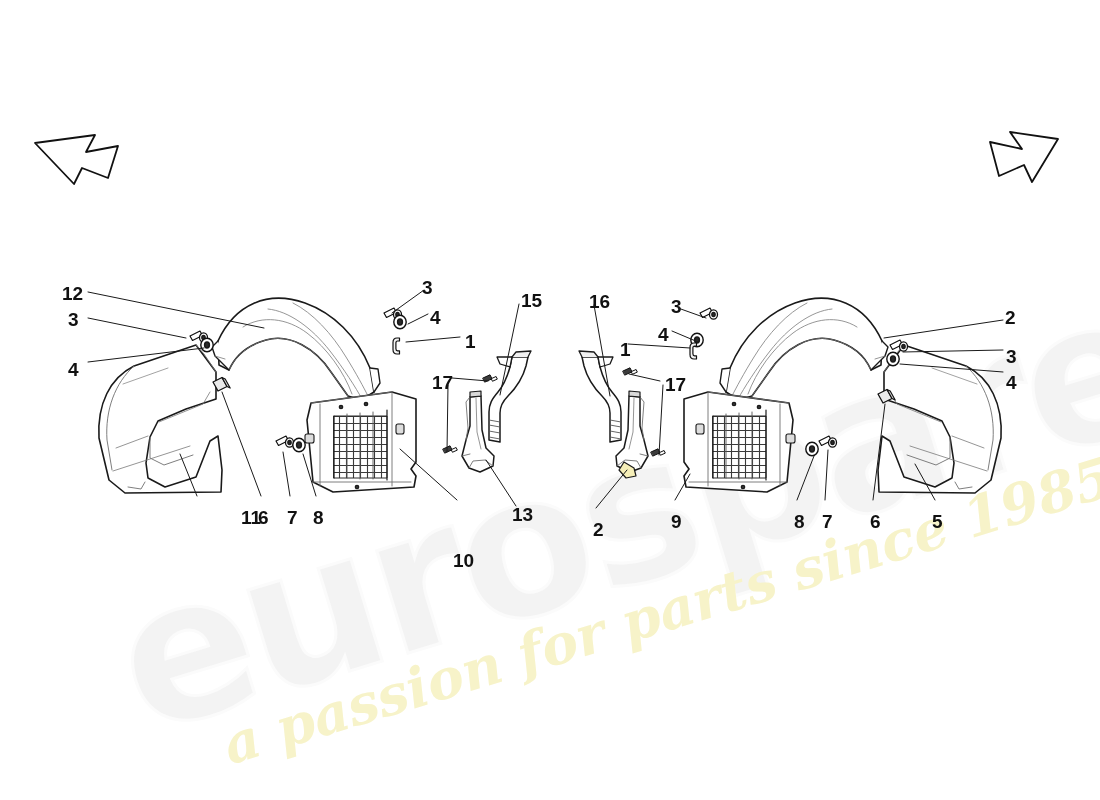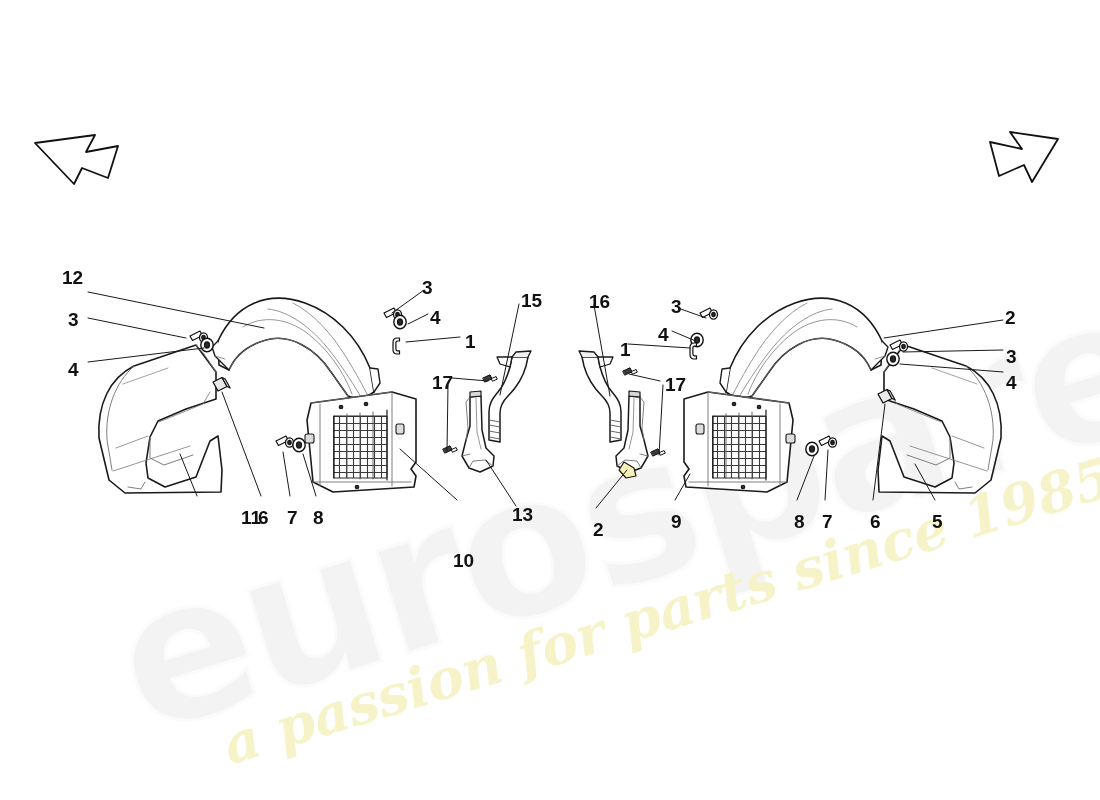--- a/index.html
+++ b/index.html
@@ -335,21 +335,21 @@
         <path d="M675 500 L690 474"></path>
         <path d="M797 500 L814 456"></path>
         <path d="M825 500 L828 450"></path>
         <path d="M873 500 L885 404"></path>
         <path d="M935 500 L915 464"></path>
       </g>
 
     </g>
   </svg>
 
-  <div class="callout" style="left:62px;  top:268px;">12</div>
+  <div class="callout" style="left:62px;  top:284px;">12</div>
   <div class="callout" style="left:68px;  top:310px;">3</div>
   <div class="callout" style="left:68px;  top:360px;">4</div>
   <div class="callout" style="left:422px; top:278px;">3</div>
   <div class="callout" style="left:430px; top:308px;">4</div>
   <div class="callout" style="left:465px; top:332px;">1</div>
   <div class="callout" style="left:521px; top:291px;">15</div>
   <div class="callout" style="left:589px; top:292px;">16</div>
   <div class="callout" style="left:671px; top:297px;">3</div>
   <div class="callout" style="left:658px; top:325px;">4</div>
   <div class="callout" style="left:620px; top:340px;">1</div>

